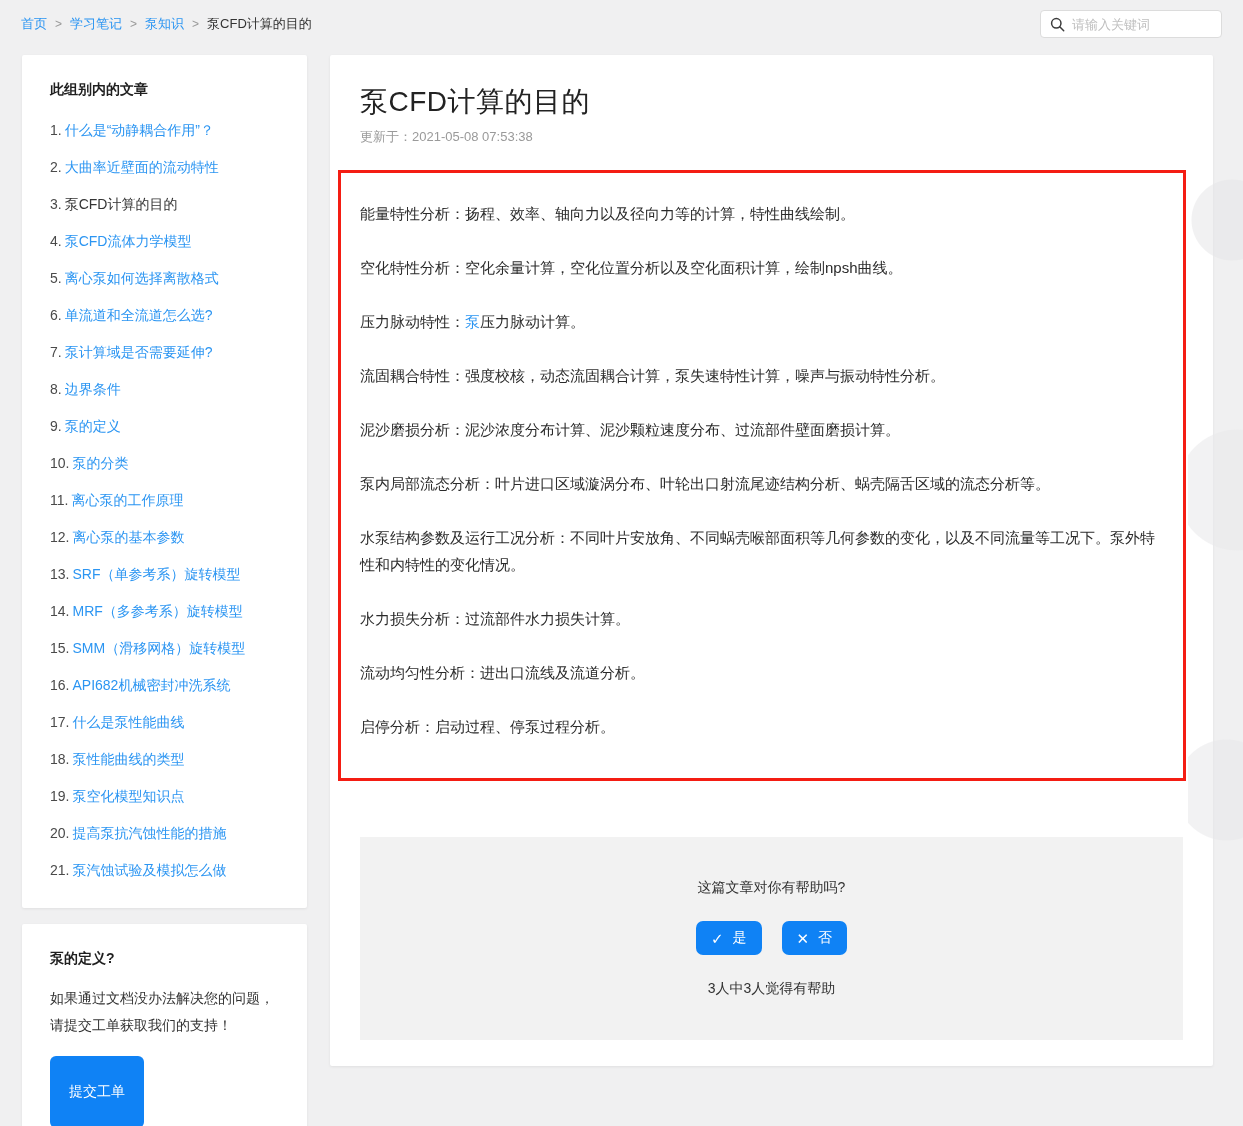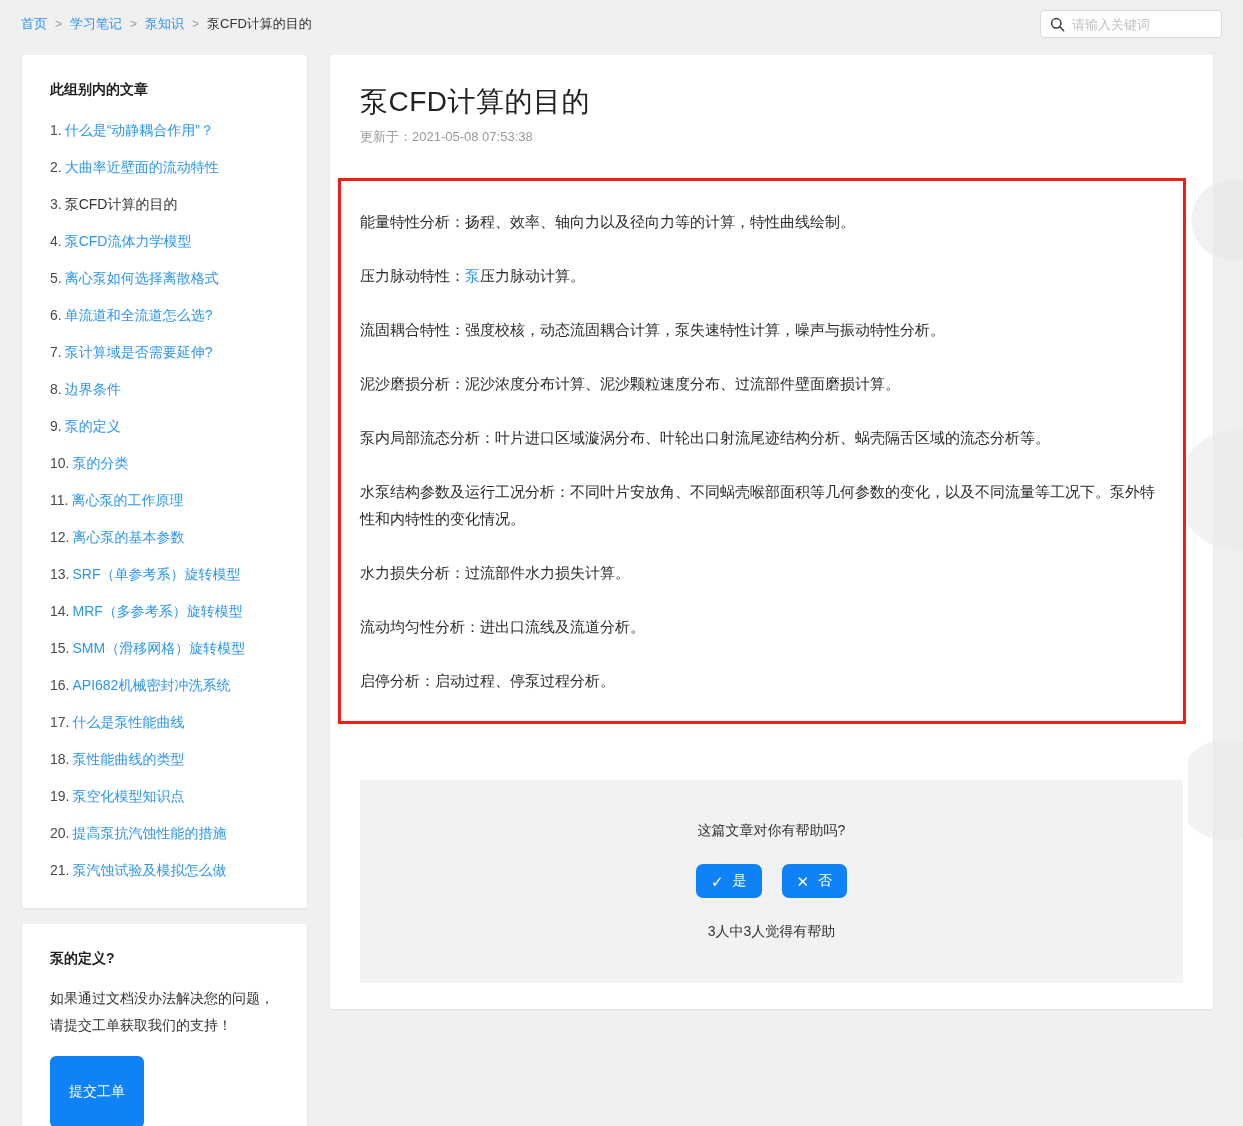--- a/index.html
+++ b/index.html
@@ -73,22 +73,22 @@
     font-family: inherit; font-size: 14px; border-radius: 6px;
   }
   .ticket-btn { margin-top: 17px; padding: 27px 19px; }
 
   
   .main-card { flex: 1; padding: 28px 30px 26px 30px; }
   .main-card h1 { font-size: 28px; font-weight: 500; color: #222; letter-spacing: .5px; }
   .updated { font-size: 13px; color: #9a9a9a; margin-top: 7px; }
 
   .red-box {
-    border: 3px solid var(--annotation); margin: 32px -3px 0 -22px;
-    padding: 0 18px 0 19px;
+    border: 3px solid var(--annotation); margin: 24px -3px 0 -22px;
+    padding: 0 18px 11px 19px;
   }
   .red-box p { font-size: 15px; line-height: 27px; color: #2b2b2b; margin: 27px 0; }
   .inline-link { color: var(--link); cursor: pointer; }
 
   .closing { font-size: 15px; line-height: 27px; color: #2b2b2b; margin-top: 31px; }
 
   
   .feedback {
     margin-top: 56px; background: #f2f2f2; text-align: center;
     padding: 42px 0 42px 0;
@@ -212,20 +212,21 @@
       <button class="btn ticket-btn">提交工单</button>
     </div>
   </aside>
 
   <main class="card main-card">
     <h1>泵CFD计算的目的</h1>
     <div class="updated">更新于：2021-05-08 07:53:38</div>
 
     <div class="red-box">
         <p><span>能量特性分析：扬程、效率、轴向力以及径向力等的计算，特性曲线绘制。</span><span class="inline-link"></span><span></span></p>
+        <p><span>空化特性分析：空化余量计算，空化位置分析以及空化面积计算，绘制npsh曲线。</span><span class="inline-link"></span><span></span></p>
         <p><span>压力脉动特性：</span><span class="inline-link">泵</span><span>压力脉动计算。</span></p>
         <p><span>流固耦合特性：强度校核，动态流固耦合计算，泵失速特性计算，噪声与振动特性分析。</span><span class="inline-link"></span><span></span></p>
         <p><span>泥沙磨损分析：泥沙浓度分布计算、泥沙颗粒速度分布、过流部件壁面磨损计算。</span><span class="inline-link"></span><span></span></p>
         <p><span>泵内局部流态分析：叶片进口区域漩涡分布、叶轮出口射流尾迹结构分析、蜗壳隔舌区域的流态分析等。</span><span class="inline-link"></span><span></span></p>
         <p><span>水泵结构参数及运行工况分析：不同叶片安放角、不同蜗壳喉部面积等几何参数的变化，以及不同流量等工况下。泵外特性和内特性的变化情况。</span><span class="inline-link"></span><span></span></p>
         <p><span>水力损失分析：过流部件水力损失计算。</span><span class="inline-link"></span><span></span></p>
         <p><span>流动均匀性分析：进出口流线及流道分析。</span><span class="inline-link"></span><span></span></p>
         <p><span>启停分析：启动过程、停泵过程分析。</span><span class="inline-link"></span><span></span></p>
       </div>
 

